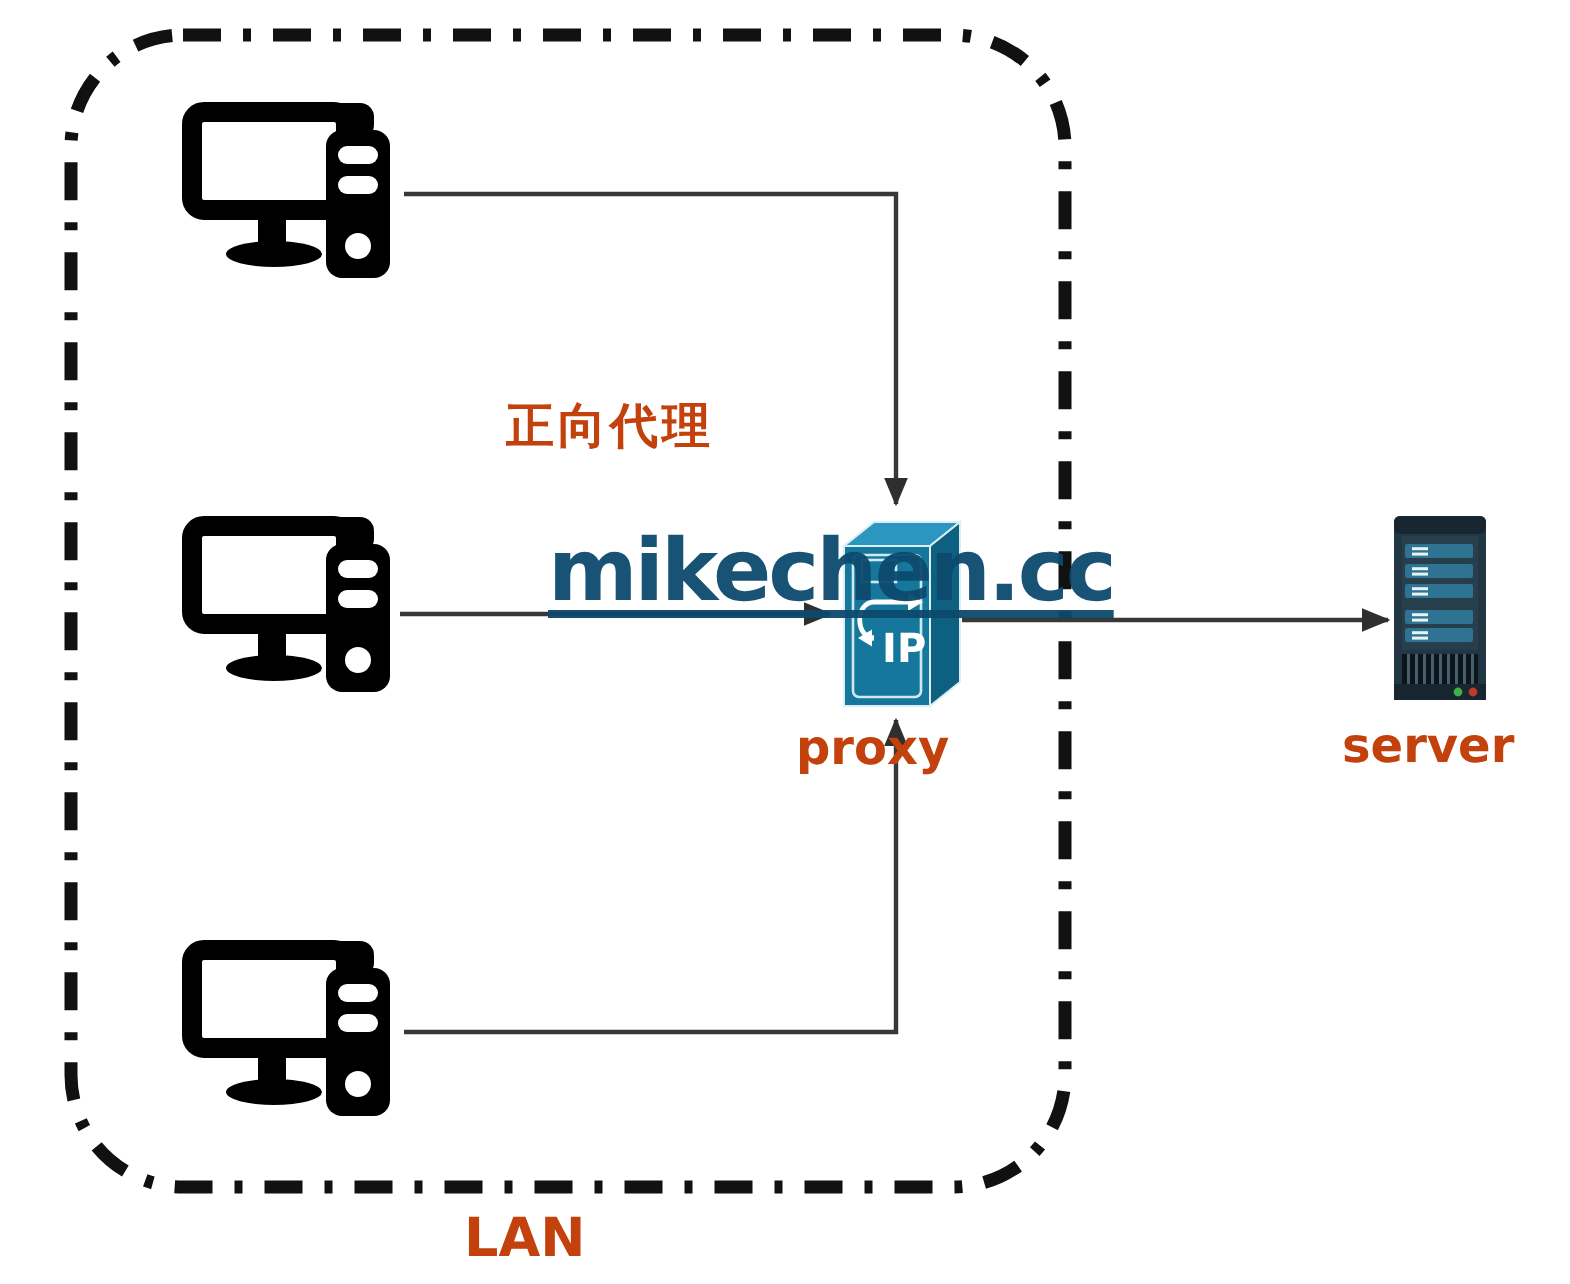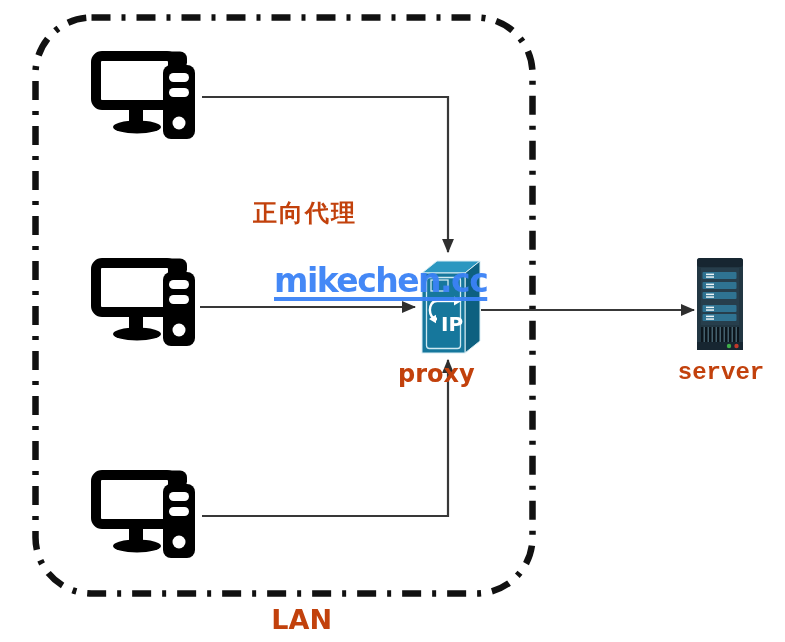--- a/index.html
+++ b/index.html
@@ -6,26 +6,26 @@
   .stage {
     position:relative; width:785px; height:642px; background:#ffffff;
     font-family:"DejaVu Sans","Liberation Sans",sans-serif; overflow:hidden;
   }
   .stage svg.graphics { position:absolute; left:0; top:0; z-index:1; }
   .lbl {
     position:absolute; z-index:2; font-weight:bold; color:#c2410c; line-height:1.2;
   }
   #lbl-annotation { left:253px; top:199px; font-size:24px; letter-spacing:2px; }
   #lbl-proxy  { left:398px; top:360px; width:100px; font-size:24px; }
-  #lbl-server { left:671px; top:359px; width:100px; text-align:center; font-size:24px;font-family:Liberation Mono, monospace; }
-  #lbl-lan    { left:232px; top:604px; width:100px; text-align:right; font-size:27px; }
+  #lbl-server { left:671px; top:359px; width:100px; text-align:left; font-size:24px; }
+  #lbl-lan    { left:232px; top:604px; width:100px; text-align:left; font-size:27px; }
   .watermark {
     position:absolute; z-index:3; left:274px; top:261px;
-    font-size:33px; font-weight:bold; letter-spacing:-1.5px;
-    color:#3b82f6; opacity:0.95;
+    font-size:43px; font-weight:bold; letter-spacing:-1.5px;
+    color:#0c4a6e; opacity:0.95;
     text-decoration:underline; text-decoration-thickness:4px; text-underline-offset:5px;
   }
 </style>
 </head>
 <body>
 
 <div class="stage">
 
   <svg class="graphics" width="785" height="642" viewBox="0 0 785 642">
     <defs>

